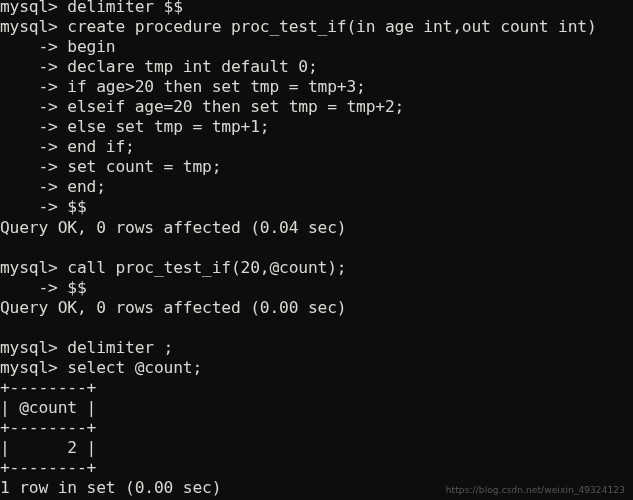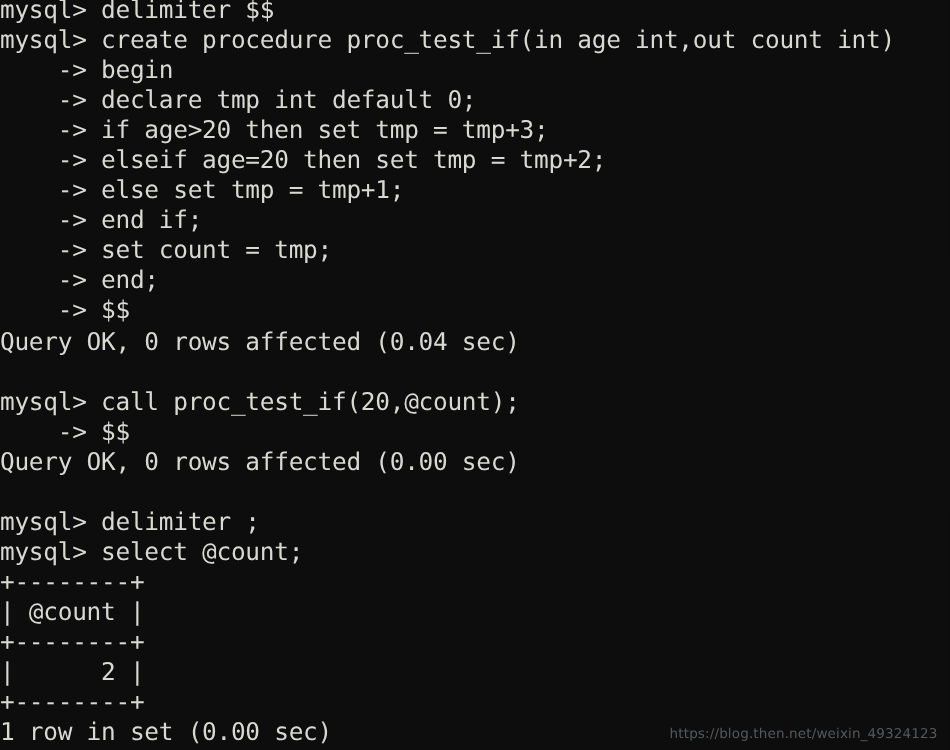--- a/index.html
+++ b/index.html
@@ -46,14 +46,14 @@
     letter-spacing: 0.1px;
     white-space: nowrap;
     user-select: none;
   }
 </style>
 </head>
 <body>
 
 <div id="terminal">
   <div id="screen"><div class="line">mysql&gt; delimiter $$</div><div class="line">mysql&gt; create procedure proc_test_if(in age int,out count int)</div><div class="line">    -&gt; begin</div><div class="line">    -&gt; declare tmp int default 0;</div><div class="line">    -&gt; if age&gt;20 then set tmp = tmp+3;</div><div class="line">    -&gt; elseif age=20 then set tmp = tmp+2;</div><div class="line">    -&gt; else set tmp = tmp+1;</div><div class="line">    -&gt; end if;</div><div class="line">    -&gt; set count = tmp;</div><div class="line">    -&gt; end;</div><div class="line">    -&gt; $$</div><div class="line">Query OK, 0 rows affected (0.04 sec)</div><div class="line blank"></div><div class="line">mysql&gt; call proc_test_if(20,@count);</div><div class="line">    -&gt; $$</div><div class="line">Query OK, 0 rows affected (0.00 sec)</div><div class="line blank"></div><div class="line">mysql&gt; delimiter ;</div><div class="line">mysql&gt; select @count;</div><div class="line">+--------+</div><div class="line">| @count |</div><div class="line">+--------+</div><div class="line">|      2 |</div><div class="line">+--------+</div><div class="line">1 row in set (0.00 sec)</div></div>
-  <div id="watermark">https://blog.then.net/weixin_49324123</div>
+  <div id="watermark">https://blog.csdn.net/weixin_49324123</div>
 </div>
 
 </body></html>

